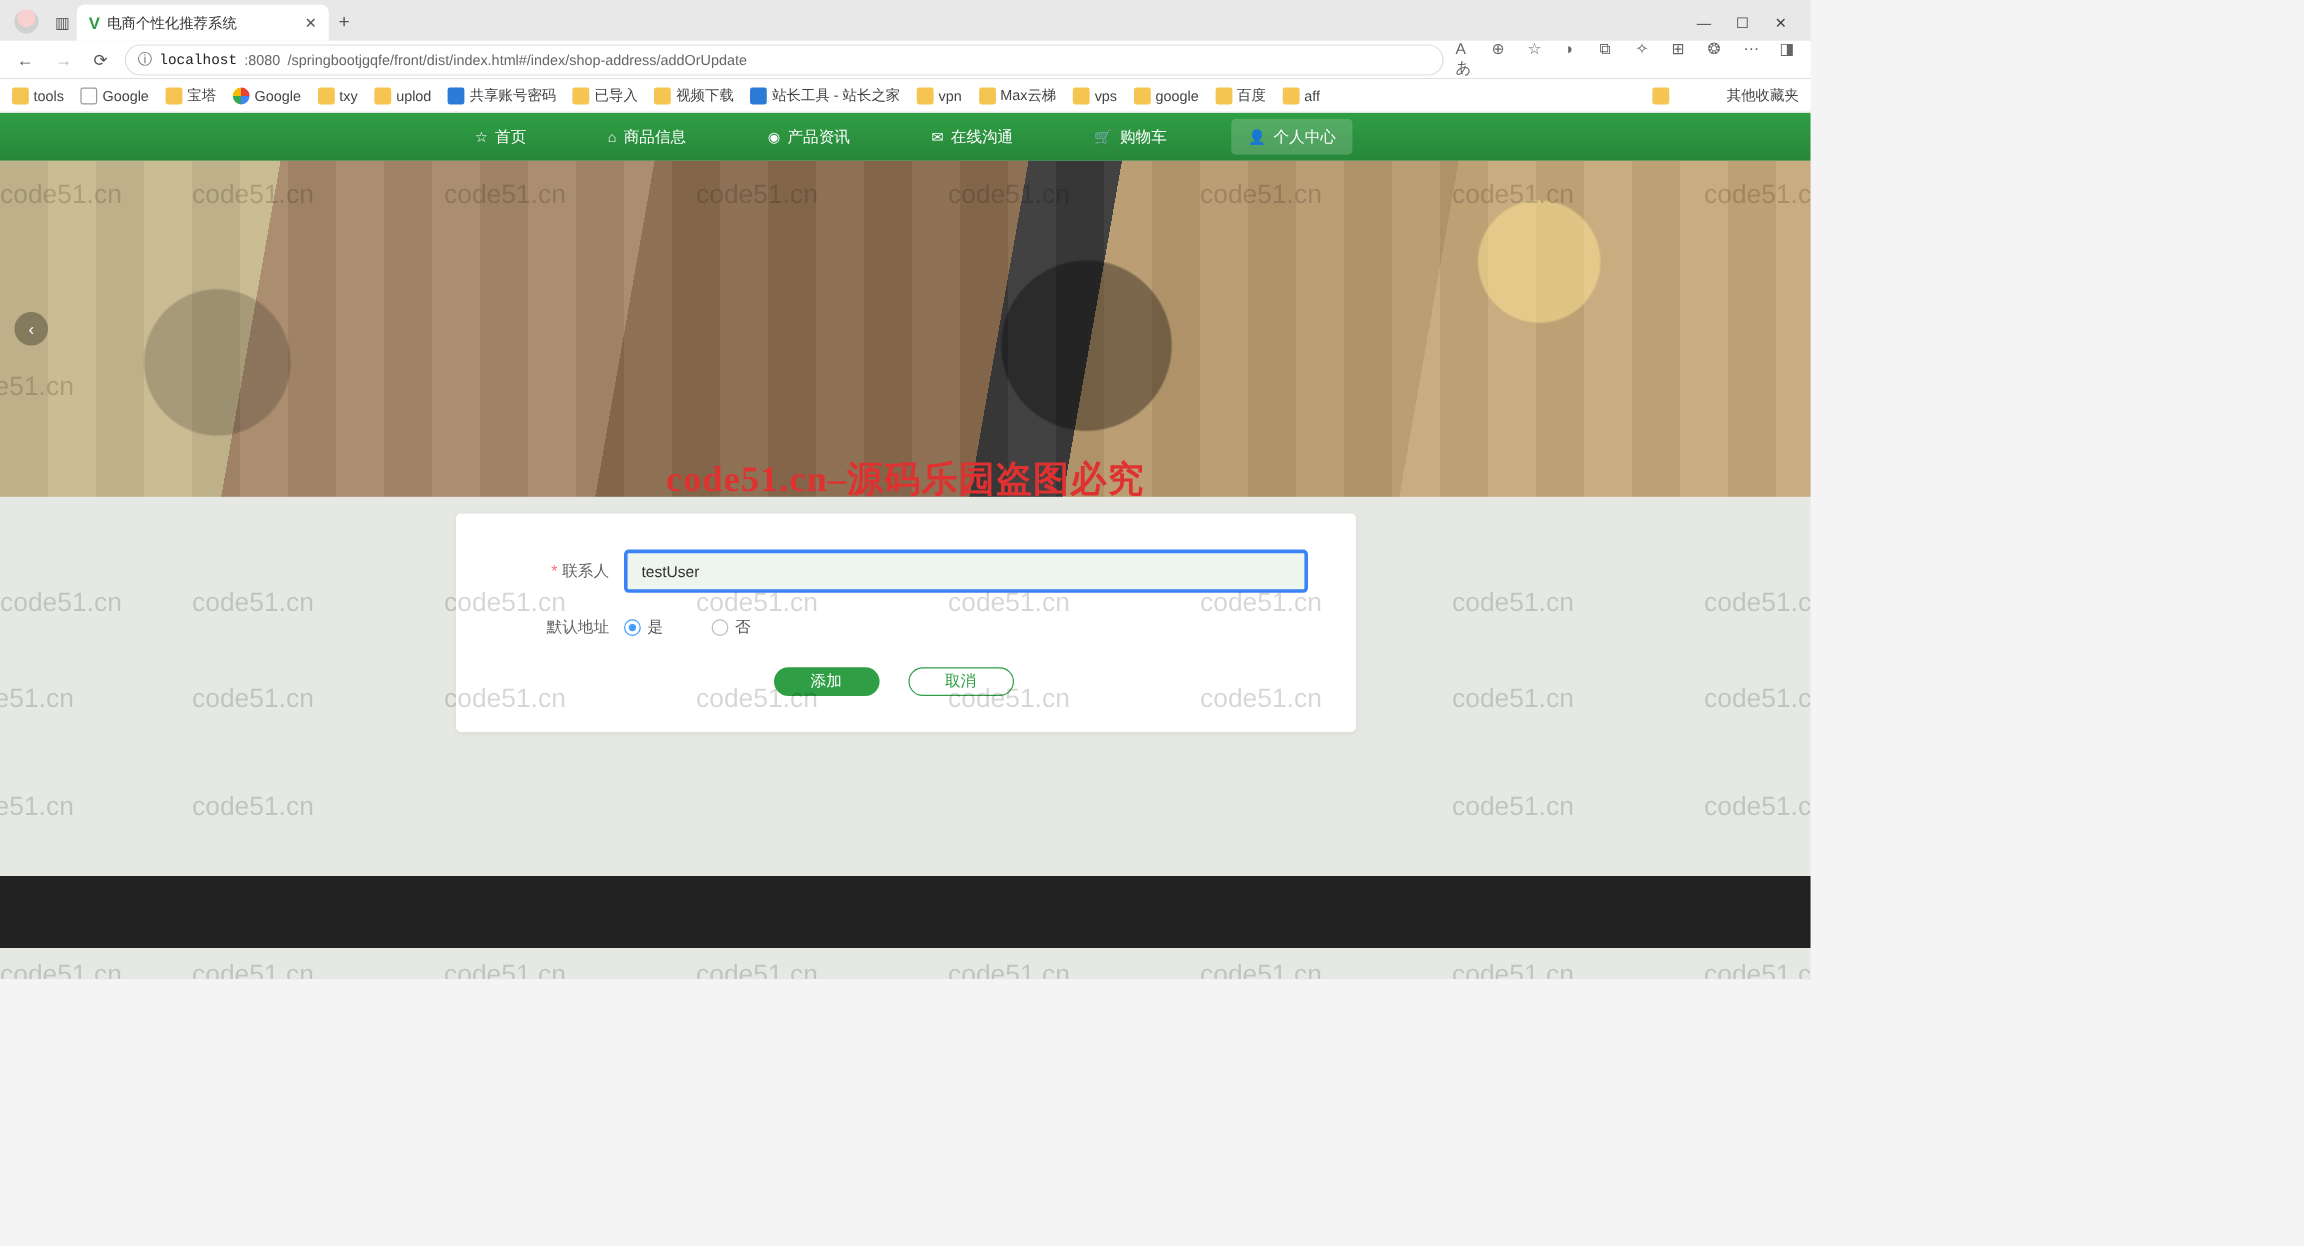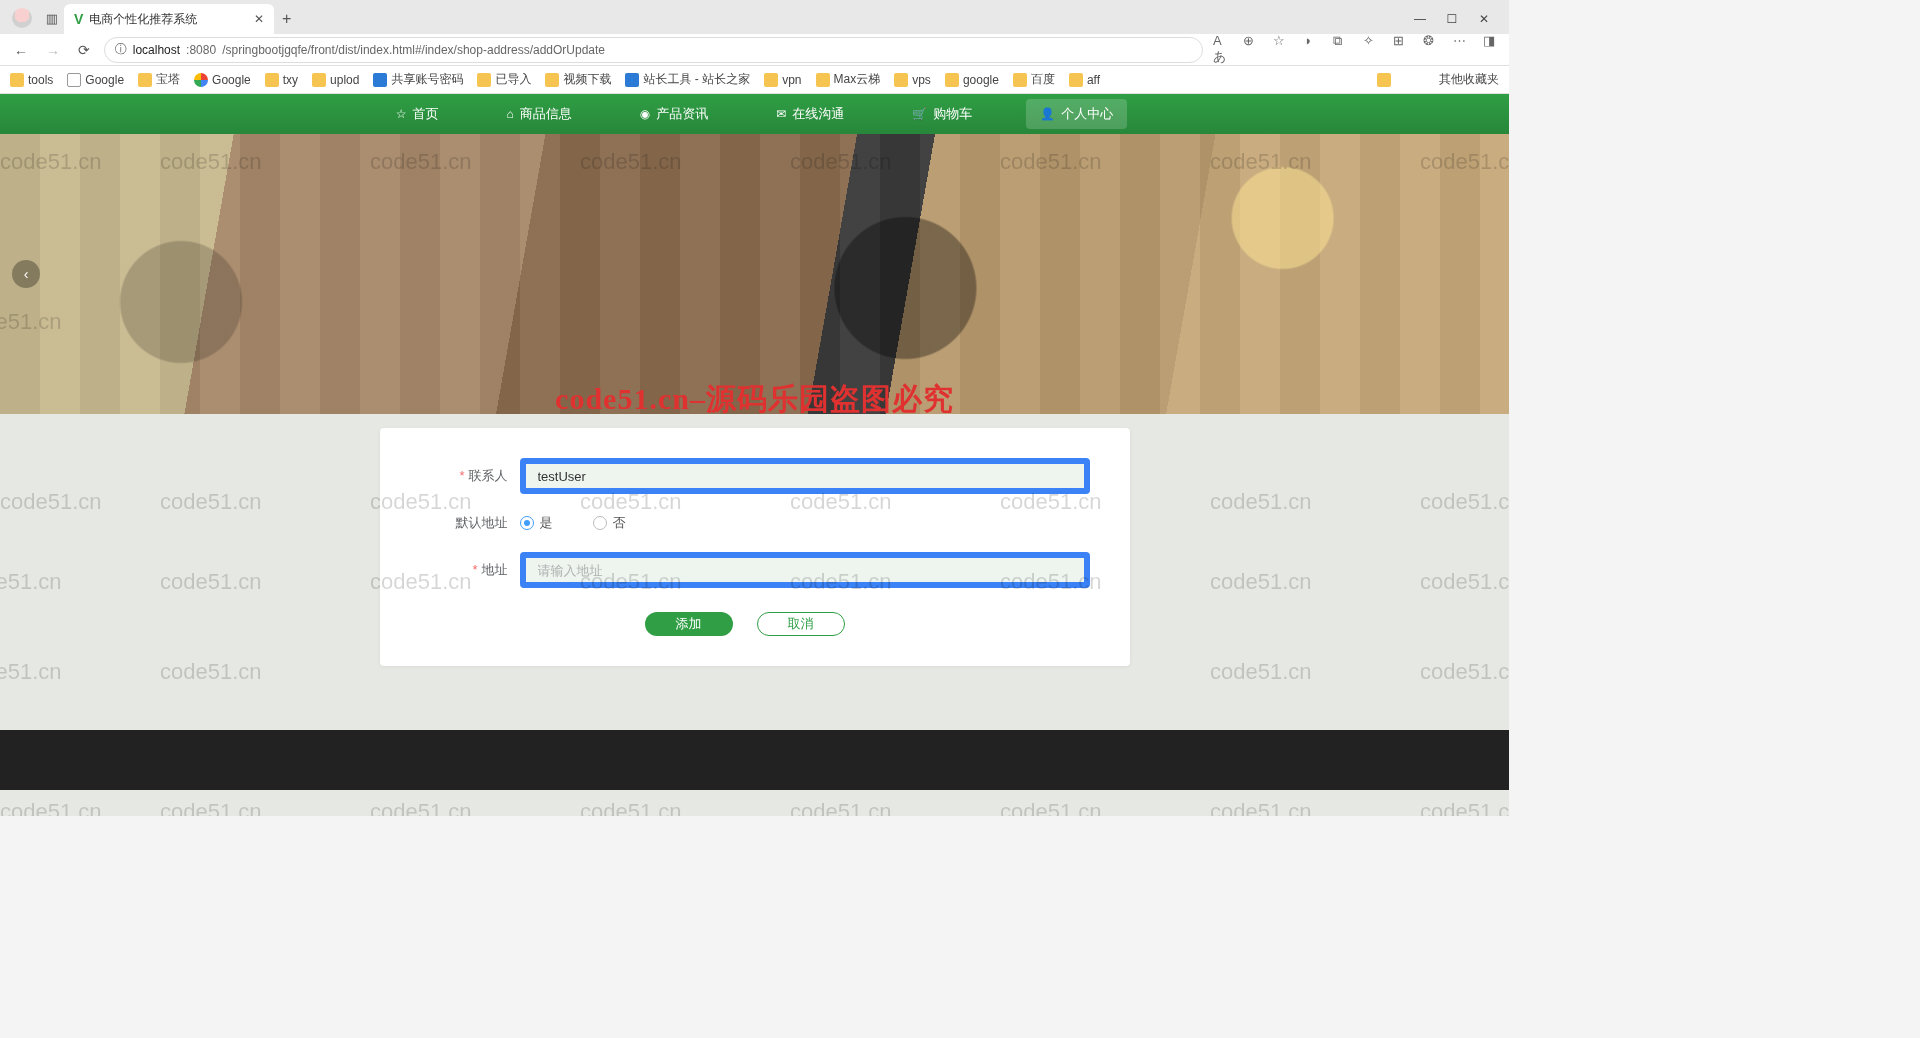--- a/index.html
+++ b/index.html
@@ -13,21 +13,21 @@
 .tab .fav { color:#2f9e44; font-weight:bold; font-size:14px; }
 .tab .x { margin-left:auto; color:#555; }
 .newtab { color:#555; font-size:16px; margin:0 0 6px 8px; }
 .winbtns { margin-left:auto; display:flex; gap:18px; padding:0 10px 8px 0; color:#444; font-size:12px; }
 .winbtns span { width:14px; text-align:center; }
 
 .addrrow { height:32px; background:#fff; display:flex; align-items:center; padding:0 10px; gap:10px; border-bottom:1px solid #e0e0e0; }
 .navico { color:#555; font-size:14px; padding:0 4px; }
 .navico.dim { color:#bbb; }
 .addr { flex:1; display:flex; align-items:center; gap:6px; height:26px; border:1px solid #ddd; border-radius:13px; padding:0 10px; font-size:12px; color:#666; }
-.addr .host { color:#222; }
+.addr .host { color:#222;font-family:Liberation Mono, monospace; }
 .right-icons { display:flex; gap:14px; color:#666; font-size:13px; }
 .right-icons span { width:16px; text-align:left; }
 
 .bmrow { height:28px; background:#fff; display:flex; align-items:center; padding:0 10px; gap:14px; font-size:12px; color:#444; border-bottom:1px solid #e0e0e0; }
 .bm { display:flex; align-items:center; gap:4px; white-space:nowrap; }
 .bm .fi { width:14px; height:14px; background:#f5c451; border-radius:2px; display:inline-block; }
 .bm .pi { width:14px; height:14px; background:#fff; border:1px solid #999; border-radius:2px; display:inline-block; }
 .bm.g .gi { width:14px; height:14px; border-radius:50%; background:conic-gradient(#ea4335 0 90deg,#4285f4 0 180deg,#34a853 0 270deg,#fbbc05 0); display:inline-block; }
 .bm.b .bi { width:14px; height:14px; background:#2b7bd6; border-radius:2px; display:inline-block; }
 .otherbm { margin-left:auto;gap:48px; }
@@ -46,21 +46,21 @@
   radial-gradient(circle at 85% 30%,rgba(255,230,150,.5) 50px,transparent 52px),
   repeating-linear-gradient(90deg,rgba(0,0,0,.05) 0 40px,rgba(255,255,255,.04) 40px 80px); }
 .carousel-arrow { position:absolute; top:50%; left:12px; transform:translateY(-50%); width:28px; height:28px; background:rgba(0,0,0,.3); color:#fff; border-radius:50%; display:flex; align-items:center; justify-content:center; font-size:14px; }
 .watermark-red { position:absolute; bottom:-6px; left:50%; transform:translateX(-50%); color:#e03131; font-size:30px; font-weight:bold; font-family:"SimSun","Microsoft YaHei"; white-space:nowrap; letter-spacing:1px; }
 
 .cardwrap { display:flex; justify-content:center; padding:14px 0; }
 .card { width:750px; background:#fff; border-radius:4px; padding:30px 40px 30px 20px; box-shadow:0 1px 4px rgba(0,0,0,.06); }
 .frow { display:flex; align-items:center; margin-bottom:20px; }
 .flabel { width:120px; text-align:right; padding-right:12px; font-size:13px; color:#606266; }
 .flabel .req { color:#f56c6c; margin-right:4px; }
-.finput { flex:1; height:36px; border:6px solid #3b82f6; background:#eef5ef; border-radius:4px; padding:0 12px; font-size:13px; color:#333; outline:none; }
+.finput { flex:1; height:36px; border:3px solid #3b82f6; background:#eef5ef; border-radius:4px; padding:0 12px; font-size:13px; color:#333; outline:none; }
 .finput::placeholder { color:#b0b0b0; }
 .radios { display:flex; gap:40px; align-items:center; font-size:13px; color:#555; }
 .radio { display:flex; align-items:center; gap:6px; }
 .dot { width:14px; height:14px; border-radius:50%; border:1px solid #bbb; display:inline-block; position:relative; }
 .dot.sel { border-color:#409eff; }
 .dot.sel::after { content:""; position:absolute; inset:3px; background:#409eff; border-radius:50%; }
 .btnrow { display:flex; justify-content:center; gap:24px; margin-top:24px; }
 .btn { width:88px; height:24px; border-radius:16px; font-size:13px; display:flex; align-items:center; justify-content:center; cursor:pointer; }
 .btn.primary { background:#2f9e44; color:#fff; border:none; }
 .btn.plain { background:#fff; color:#2f9e44; border:1px solid #2f9e44; }
@@ -230,24 +230,20 @@
         <div class="radios">
           <label class="radio">
               <span class="dot sel"></span>
               <span>是</span>
             </label>
           <label class="radio">
               <span class="dot"></span>
               <span>否</span>
             </label>
         </div>
-      </div>
-      <div class="frow">
-        <div class="flabel"><span class="req">*</span><span>地址</span></div>
-        <input class="finput" placeholder="请输入地址" style="">
       </div>
       <div class="btnrow">
         <button class="btn primary">添加</button>
         <button class="btn plain">取消</button>
       </div>
     </div>
   </div>
 
   <div class="footer"></div>
 

